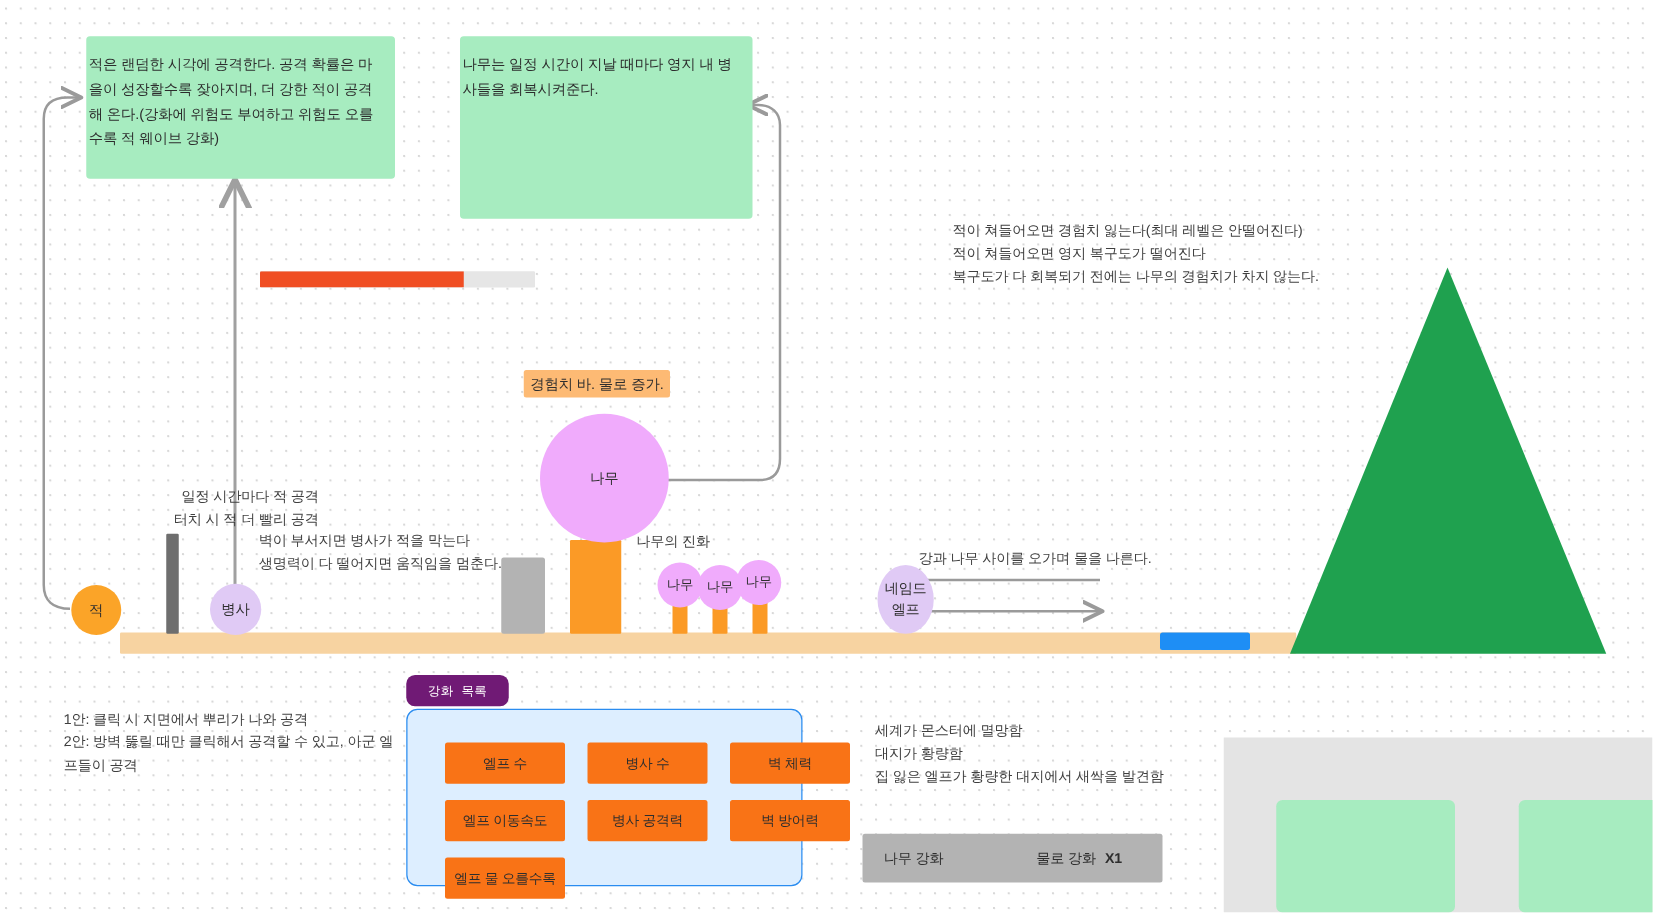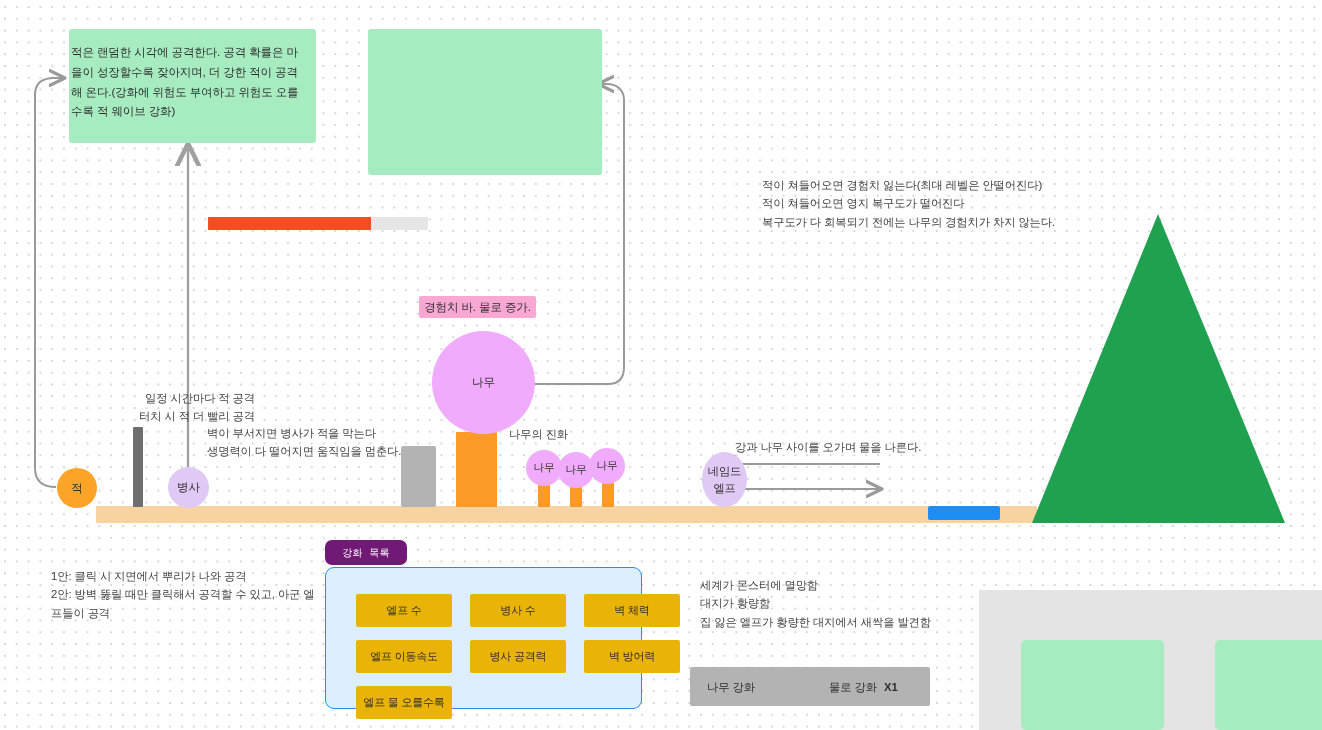--- a/index.html
+++ b/index.html
@@ -45,21 +45,21 @@
   .bar-track{
     background:#e6e6e6;
     border-radius:1px;
     overflow:hidden;
     display:flex;
   }
   .bar-fill{background:#f04e23;height:100%;}
 
   
   .chip-yellow{
-    background:#f9a8d4;
+    background:#fdba74;
     border-radius:2px;
     font-size:11.5px;
     color:#2e2e2e;
     display:flex;align-items:center;justify-content:center;
     letter-spacing:-0.1px;
   }
 
   
   .ground{background:#f7d3a1;border-radius:1px;}
   .river{background:#1e8ef5;border-radius:2px;}
@@ -111,21 +111,21 @@
   }
   .panel-grid{
     position:absolute;
     left:30px;top:26px;
     display:grid;
     grid-template-columns:repeat(3, 96px);
     grid-auto-rows:33px;
     gap:13px 18px;
   }
   .enh-item{
-    background:#eab308;
+    background:#f97316;
     border-radius:2px;
     font-size:11px;
     color:#2e2e2e;
     display:flex;align-items:center;justify-content:center;
     letter-spacing:-0.2px;
   }
 
   
   .tree-upgrade{
     background:#b3b3b3;
@@ -166,20 +166,21 @@
 
   <path d="M880,464 L722,464" fill="none" stroke="#9a9a9a" stroke-width="2" marker-end="url(#ah)"></path>
   <path d="M722,489 L880,489" fill="none" stroke="#9a9a9a" stroke-width="2" marker-end="url(#ah)"></path>
 </svg>
 
 <div class="abs note" style="left:69px;top:29px;width:247px;height:114px;">
   <p>적은 랜덤한 시각에 공격한다. 공격 확률은 마을이 성장할수록 잦아지며, 더 강한 적이 공격해 온다.(강화에 위험도 부여하고 위험도 오를수록 적 웨이브 강화)</p>
 </div>
 
 <div class="abs note" style="left:368px;top:29px;width:234px;height:146px;">
+  <p>나무는 일정 시간이 지날 때마다 영지 내 병사들을 회복시켜준다.</p>
 </div>
 
 <div class="abs txt" style="left:762px;top:176px;width:330px;">적이 쳐들어오면 경험치 잃는다(최대 레벨은 안떨어진다)
 적이 쳐들어오면 영지 복구도가 떨어진다
 복구도가 다 회복되기 전에는 나무의 경험치가 차지 않는다.</div>
 
 <div class="abs txt txt-r" style="left:50px;top:389px;width:205px;">일정 시간마다 적 공격
 터치 시 적 더 빨리 공격</div>
 
 <div class="abs txt" style="left:207px;top:424px;width:300px;">벽이 부서지면 병사가 적을 막는다

